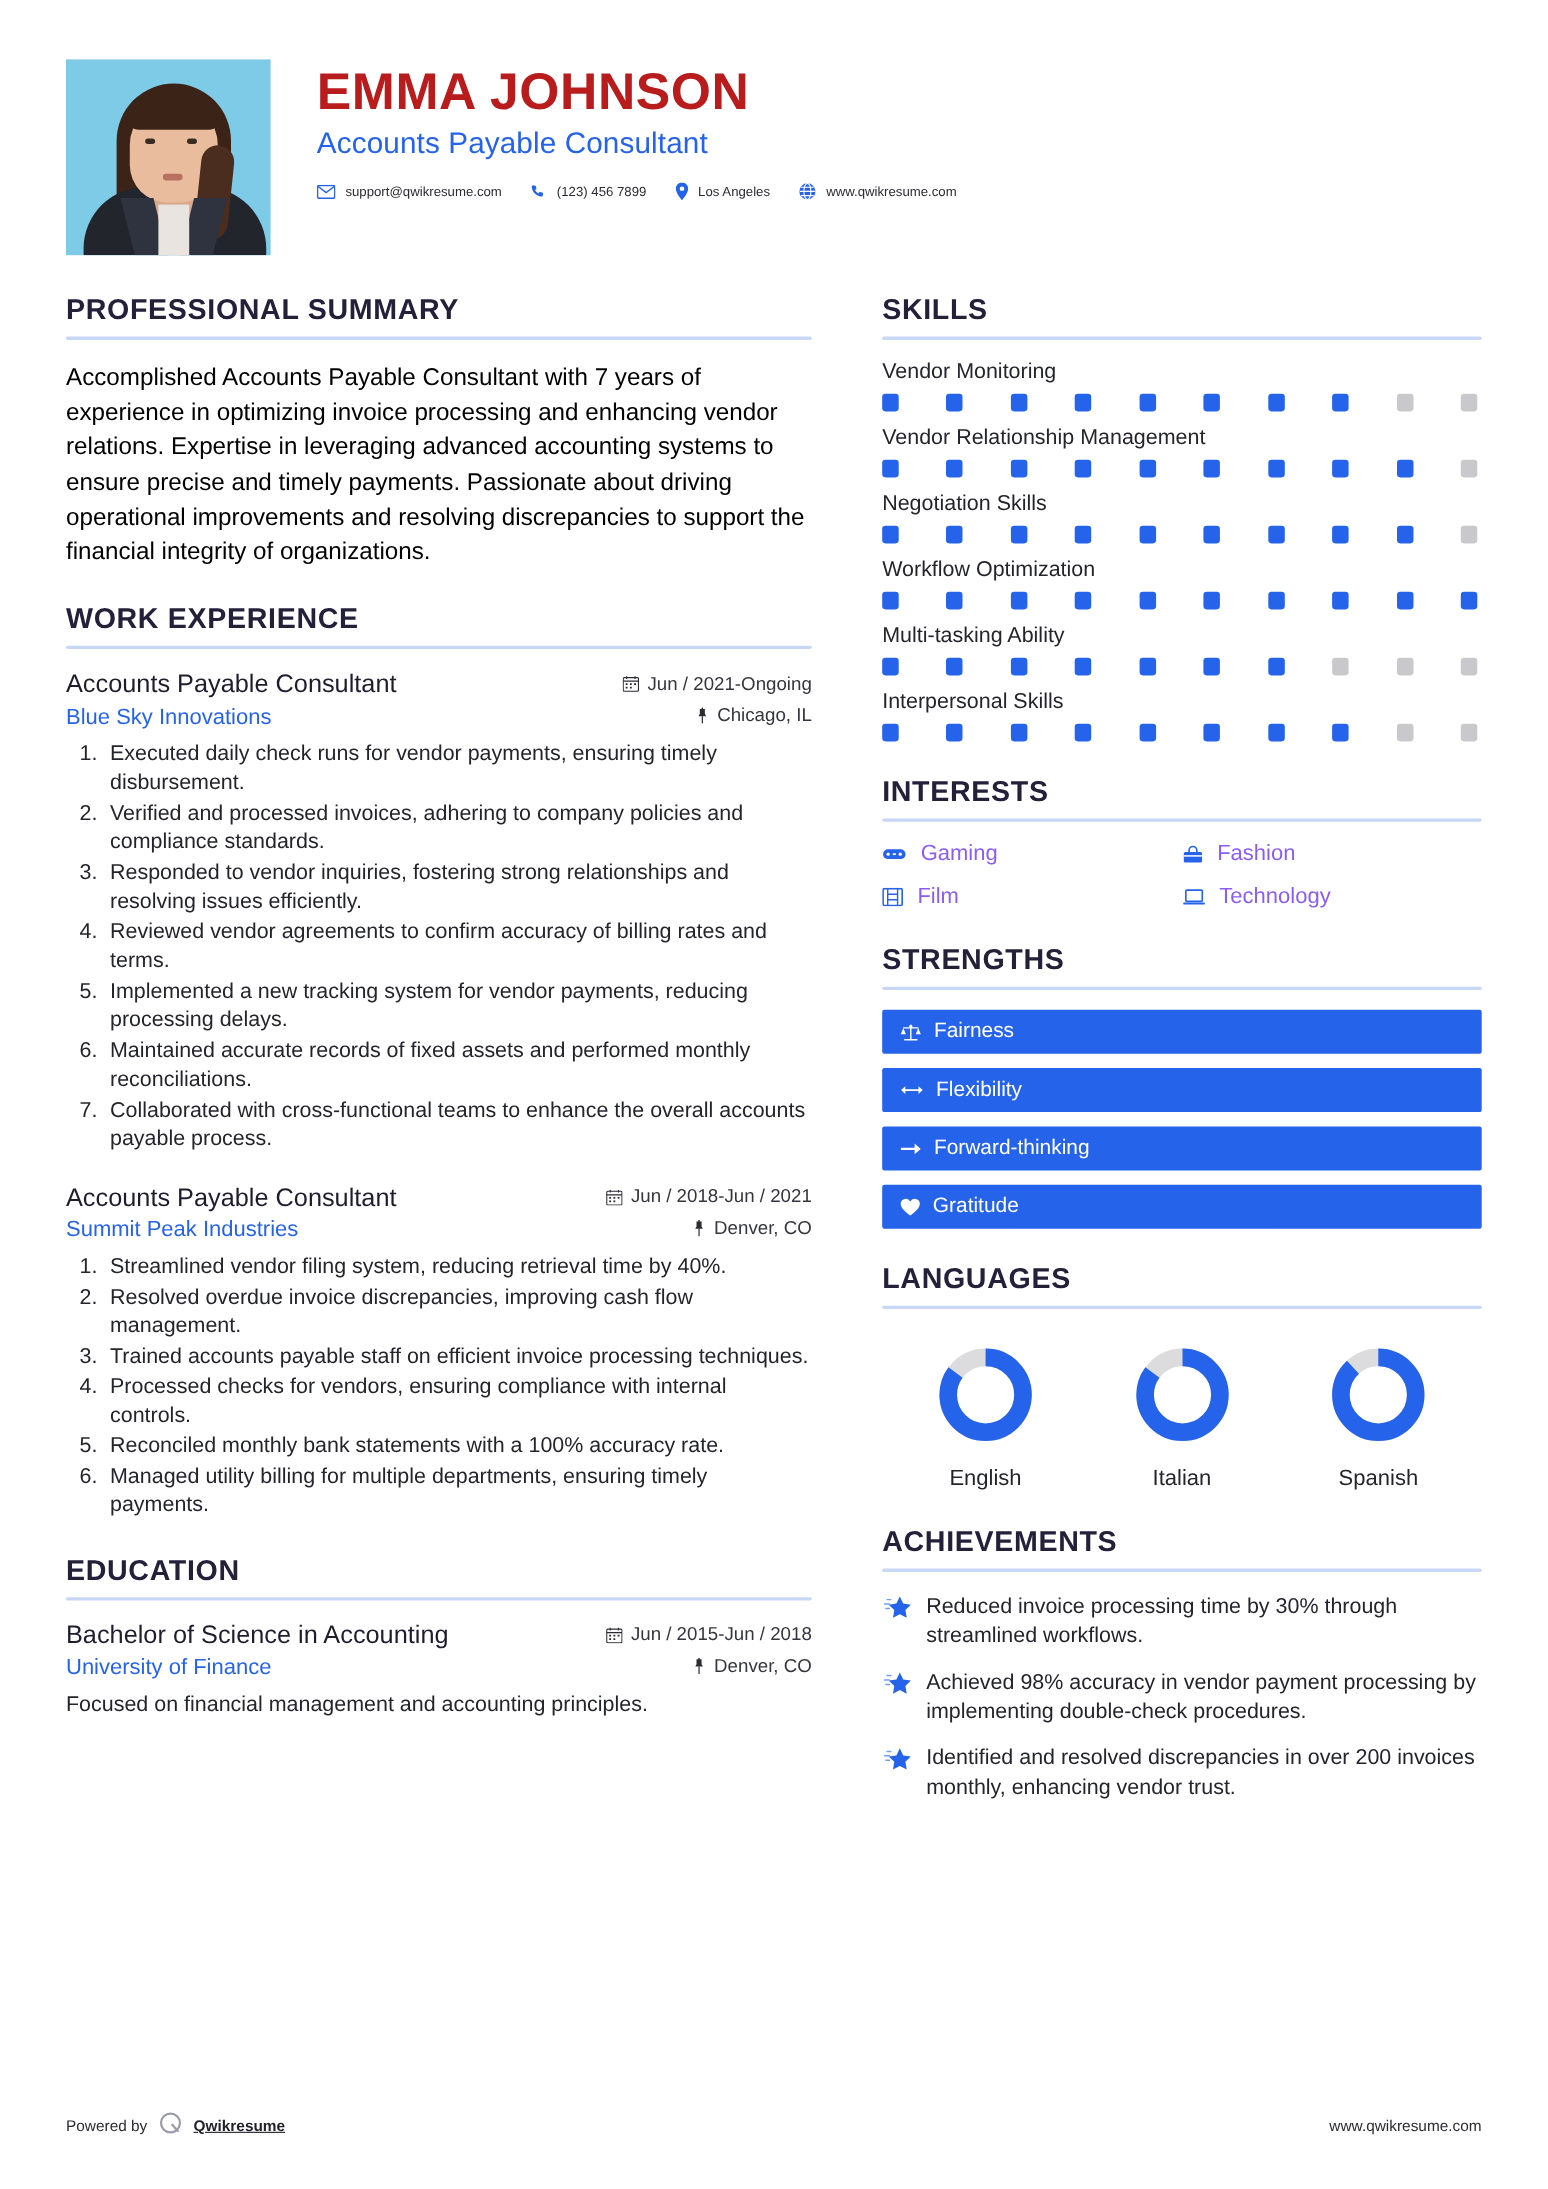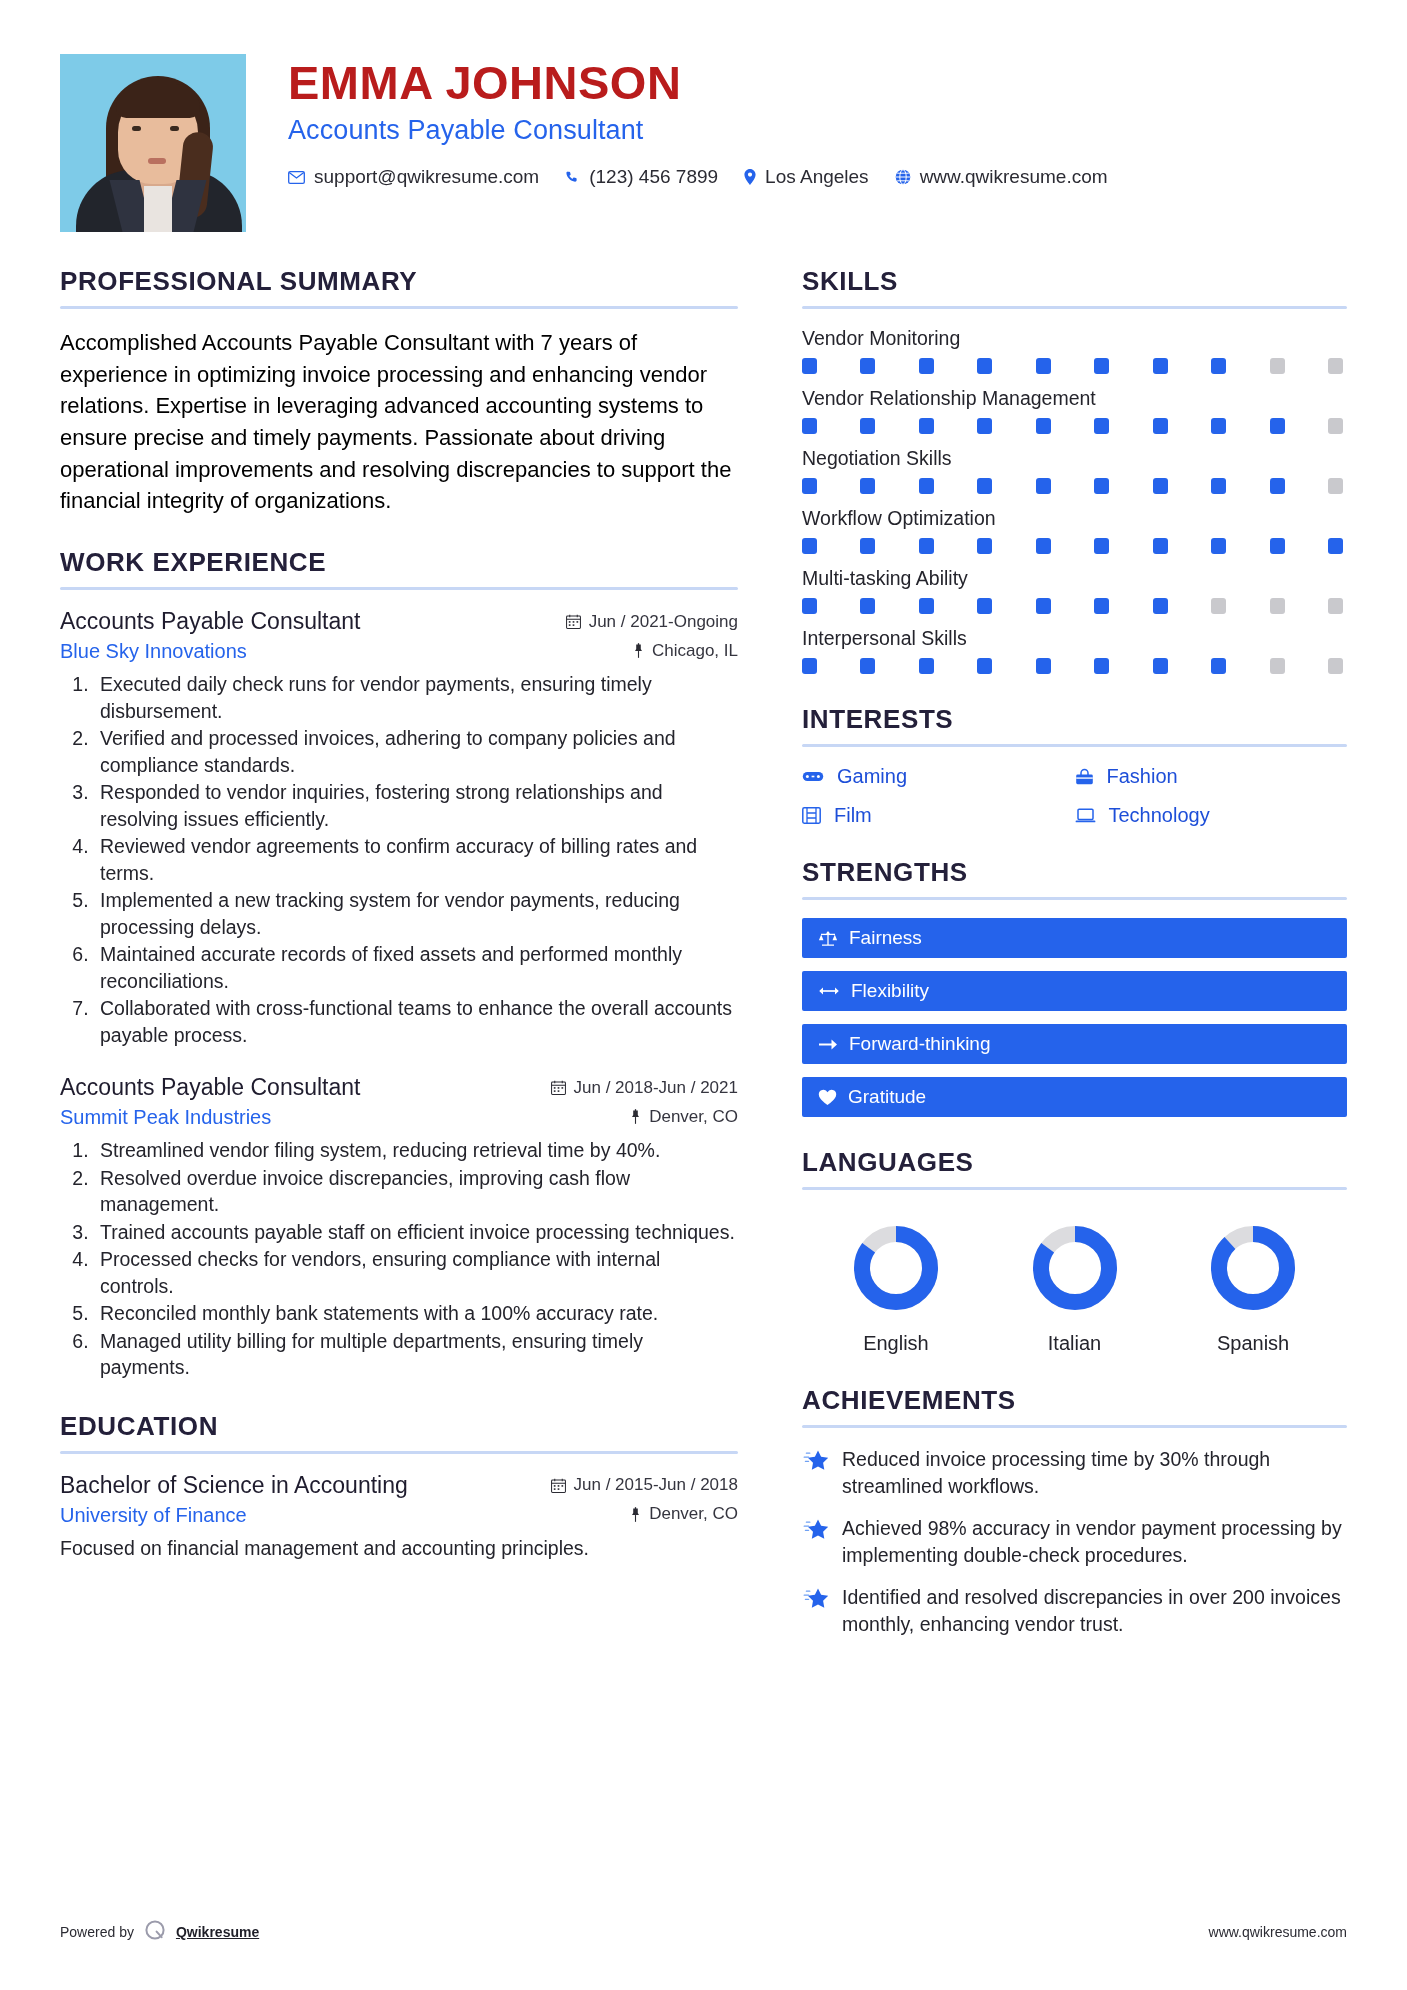--- a/index.html
+++ b/index.html
@@ -41,21 +41,21 @@
   .photo .eye-l { position:absolute; left:72px; top:72px; width:9px; height:5px; background:#3a2a20; border-radius:4px; }
   .photo .eye-r { position:absolute; left:110px; top:72px; width:9px; height:5px; background:#3a2a20; border-radius:4px; }
   .photo .lips { position:absolute; left:88px; top:104px; width:18px; height:6px; background:#b9705f; border-radius:8px; }
 
   .head-text { padding-left: 42px; padding-top: 10px; flex: 1; }
   .name {
     font-size: 47px; font-weight: 700; letter-spacing: 0.5px;
     color: #b91c1c; line-height: 1.05; margin-bottom: 8px;
   }
   .role { font-size: 27px; color: #2563eb; font-weight: 400; margin-bottom: 20px; letter-spacing: .1px; }
-  .contacts { display: flex; align-items: center; flex-wrap: wrap; gap: 0; font-size: 19px; color: #2b2b33; }
+  .contacts { display: flex; align-items: center; flex-wrap: wrap; gap: 0; font-size: 12px; color: #2b2b33; }
   .contact { display: inline-flex; align-items: center; margin-right: 26px; white-space: nowrap; }
   .contact .ci { color: #2563eb; margin-right: 9px; display: inline-flex; align-items: center; }
   .contact .ci svg { display: block; }
 
   
   .body { display: flex; gap: 0; }
   .col-left { width: 730px; flex: 0 0 730px; padding-right: 52px; }
   .col-right { flex: 1; padding-left: 12px; }
 
   .sec-title {
@@ -82,21 +82,21 @@
 
   
   .skill { margin-bottom: 13px; }
   .skill-name { font-size: 19.5px; color: #24242c; margin-bottom: 8px; }
   .dots { display: flex; gap: 0; justify-content: space-between; width: 100%; padding-right: 4px; }
   .dot { width: 15px; height: 16px; border-radius: 3px; background: #c9c9cd; }
   .dot.on { background: #2563eb; }
 
   
   .interests { display: grid; grid-template-columns: 1fr 1fr; row-gap: 16px; }
-  .interest { display: flex; align-items: center; font-size: 20px; color: #1d4ed8; }
+  .interest { display: flex; align-items: center; font-size: 20px; color: #8b5cf6; }
   .interest .ii { color: #2563eb; margin-right: 13px; display: inline-flex; }
 
   
   .strengths { display: flex; flex-wrap: wrap; gap: 13px; flex-direction: column; }
   .chip {
     background: #2563eb; color: #fff; font-size: 19px;
     padding: 9px 16px; display: inline-flex; align-items: center; gap: 11px;
     border-radius: 2px;
   }
   .chip .si { display: inline-flex; }

